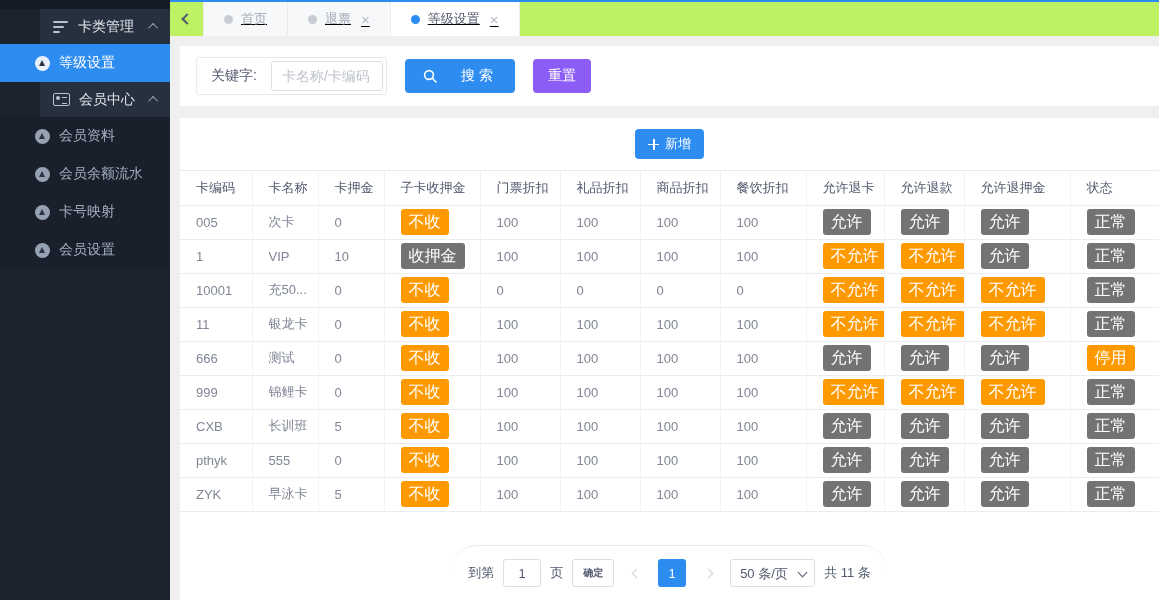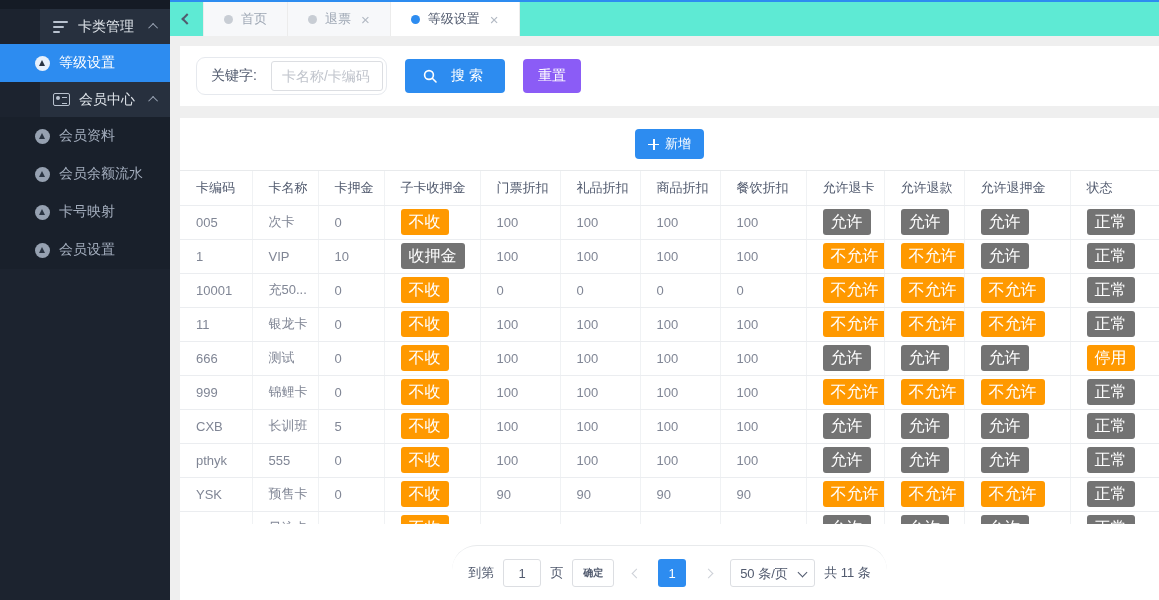--- a/index.html
+++ b/index.html
@@ -24,40 +24,40 @@
   .sb-item { height:38px; display:flex; align-items:center; padding-left:35px; color:#a3adbd; font-size:14px; cursor:pointer; }
   .sb-item .dot-icon { width:15px; height:15px; border-radius:50%; background:#96a1b1; margin-right:9px; position:relative; }
   .sb-item .dot-icon::after { content:""; position:absolute; left:4px; top:4.5px; border-left:3.5px solid transparent; border-right:3.5px solid transparent; border-bottom:6px solid #2a3442; }
   .sb-item.active { background:#2d8cf0; color:#ffffff; }
   .sb-item.active .dot-icon { background:#e8f1fc; }
 
   
   .main { flex:1; display:flex; flex-direction:column; height:600px; overflow:hidden; }
 
   
-  .tabbar { height:36px; background:#5eead4; border-top:2px solid #2d8cf0; display:flex; align-items:stretch; }
+  .tabbar { height:36px; background:#bef264; border-top:2px solid #2d8cf0; display:flex; align-items:stretch;text-decoration:underline; }
   .tab-back { width:34px; display:flex; align-items:center; justify-content:center; border-right:1px solid #ececec; cursor:pointer; }
   .tab-back .chevl { width:8px; height:8px; border-left:2px solid #515a6e; border-bottom:2px solid #515a6e; transform:rotate(45deg); }
   .tab { display:flex; align-items:center; gap:8px; padding:0 20px; border-right:1px solid #ececec; background:#f7f8fa; color:#9ea7b4; font-size:13px; cursor:pointer; }
   .tab .dot { width:9px; height:9px; border-radius:50%; background:#c8cdd4; }
   .tab.active { background:#ffffff; color:#515a6e; }
   .tab.active .dot { background:#2d8cf0; }
   .tab .close-icon { color:#b2b9c3; font-size:15px; line-height:1; margin-left:2px; }
   .tab .close-icon::before { content:"×"; }
 
   .content { flex:1; background:#efefef; overflow:hidden; display:flex; flex-direction:column; }
 
   
   .search-panel { background:#fff; margin:10px 0 0 10px; padding:11px 16px; display:flex; align-items:center; }
-  .search-group { display:inline-flex; align-items:center; border:1px solid #e6e9ee; border-radius:9px; padding:3px 3px 3px 0; }
+  .search-group { display:inline-flex; align-items:center; border:1px solid #e6e9ee; border-radius:3px; padding:3px 3px 3px 0; }
   .search-group label { padding:0 14px; color:#515a6e; font-size:14px; }
   .search-group input { border:1px solid #dcdee2; border-radius:3px; height:30px; width:112px; padding:0 10px; font-size:14px; color:#515a6e; outline:none; font-family:inherit; }
   .search-group input::placeholder { color:#c0c4cc; }
   .btn { border:none; border-radius:4px; color:#fff; font-size:14px; height:34px; cursor:pointer; display:inline-flex; align-items:center; justify-content:center; font-family:inherit; }
-  .btn-search { background:#2d8cf0; padding:0 18px; margin-left:18px; gap:14px; letter-spacing:4px; }
+  .btn-search { background:#2d8cf0; padding:0 18px; margin-left:18px; gap:24px; letter-spacing:4px; }
   .btn-reset { background:#8b5cf6; padding:0 15px; margin-left:18px; }
 
   
   .table-panel { background:#fff; margin:12px 0 0 10px; flex:1; display:flex; flex-direction:column; overflow:hidden;align-items:center; }
   .toolbar { padding:11px 16px; }
   .btn-add { background:#2d8cf0; height:30px; padding:0 13px; gap:6px; font-size:13px; }
   .plus-icon { position:relative; width:11px; height:11px; display:inline-block; }
   .plus-icon::before { content:""; position:absolute; left:0; top:5px; width:11px; height:1.8px; background:#fff; }
   .plus-icon::after { content:""; position:absolute; left:5px; top:0; width:1.8px; height:11px; background:#fff; }
 
@@ -322,34 +322,20 @@
                 <td>555</td>
                 <td>0</td>
                 <td><span class="badge b-orange">不收</span></td>
                 <td>100</td>
                 <td>100</td>
                 <td>100</td>
                 <td>100</td>
                 <td><span class="badge b-blue">允许</span></td>
                 <td><span class="badge b-blue">允许</span></td>
                 <td><span class="badge b-blue">允许</span></td>
-                <td><span class="badge b-blue">正常</span></td>
-              </tr>
-              <tr>
-                <td>YSK</td>
-                <td>预售卡</td>
-                <td>0</td>
-                <td><span class="badge b-orange">不收</span></td>
-                <td>90</td>
-                <td>90</td>
-                <td>90</td>
-                <td>90</td>
-                <td><span class="badge b-orange">不允许</span></td>
-                <td><span class="badge b-orange">不允许</span></td>
-                <td><span class="badge b-orange">不允许</span></td>
                 <td><span class="badge b-blue">正常</span></td>
               </tr>
               <tr>
                 <td>ZYK</td>
                 <td>早泳卡</td>
                 <td>5</td>
                 <td><span class="badge b-orange">不收</span></td>
                 <td>100</td>
                 <td>100</td>
                 <td>100</td>

